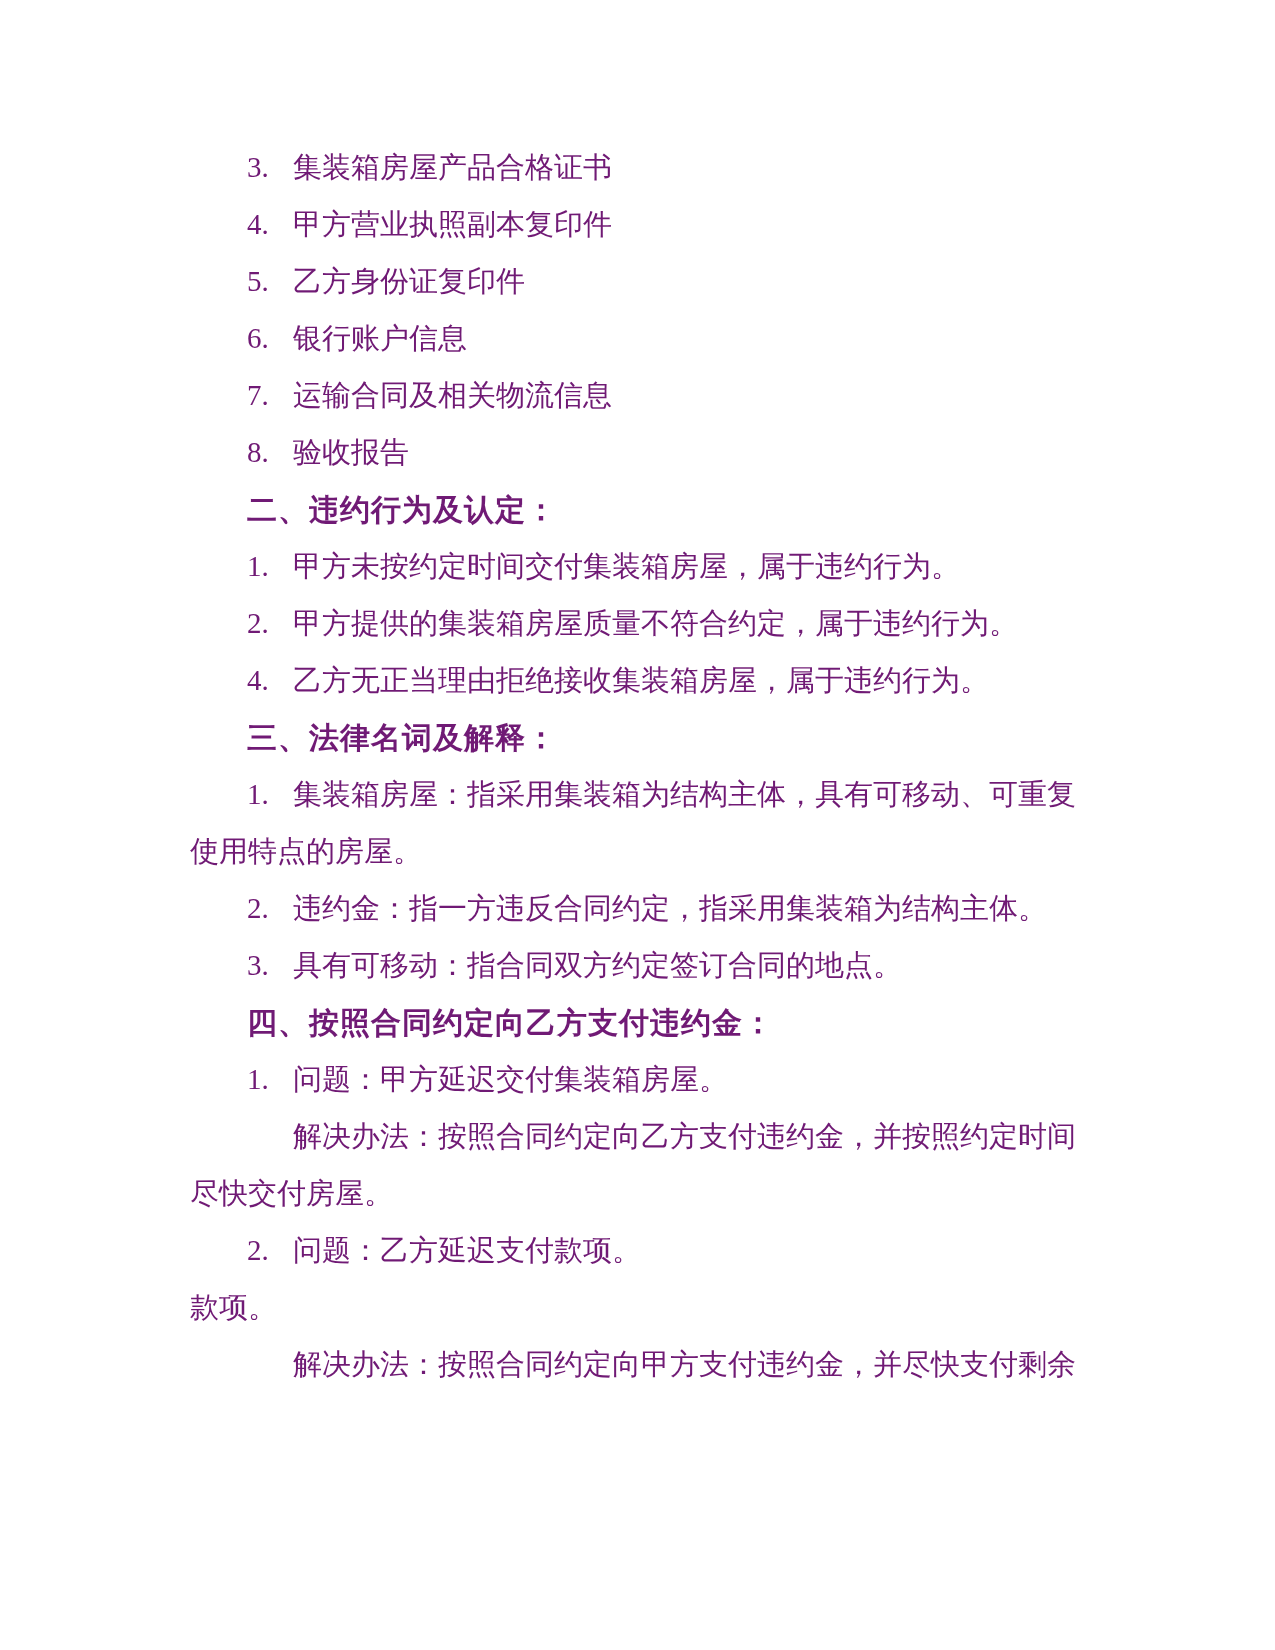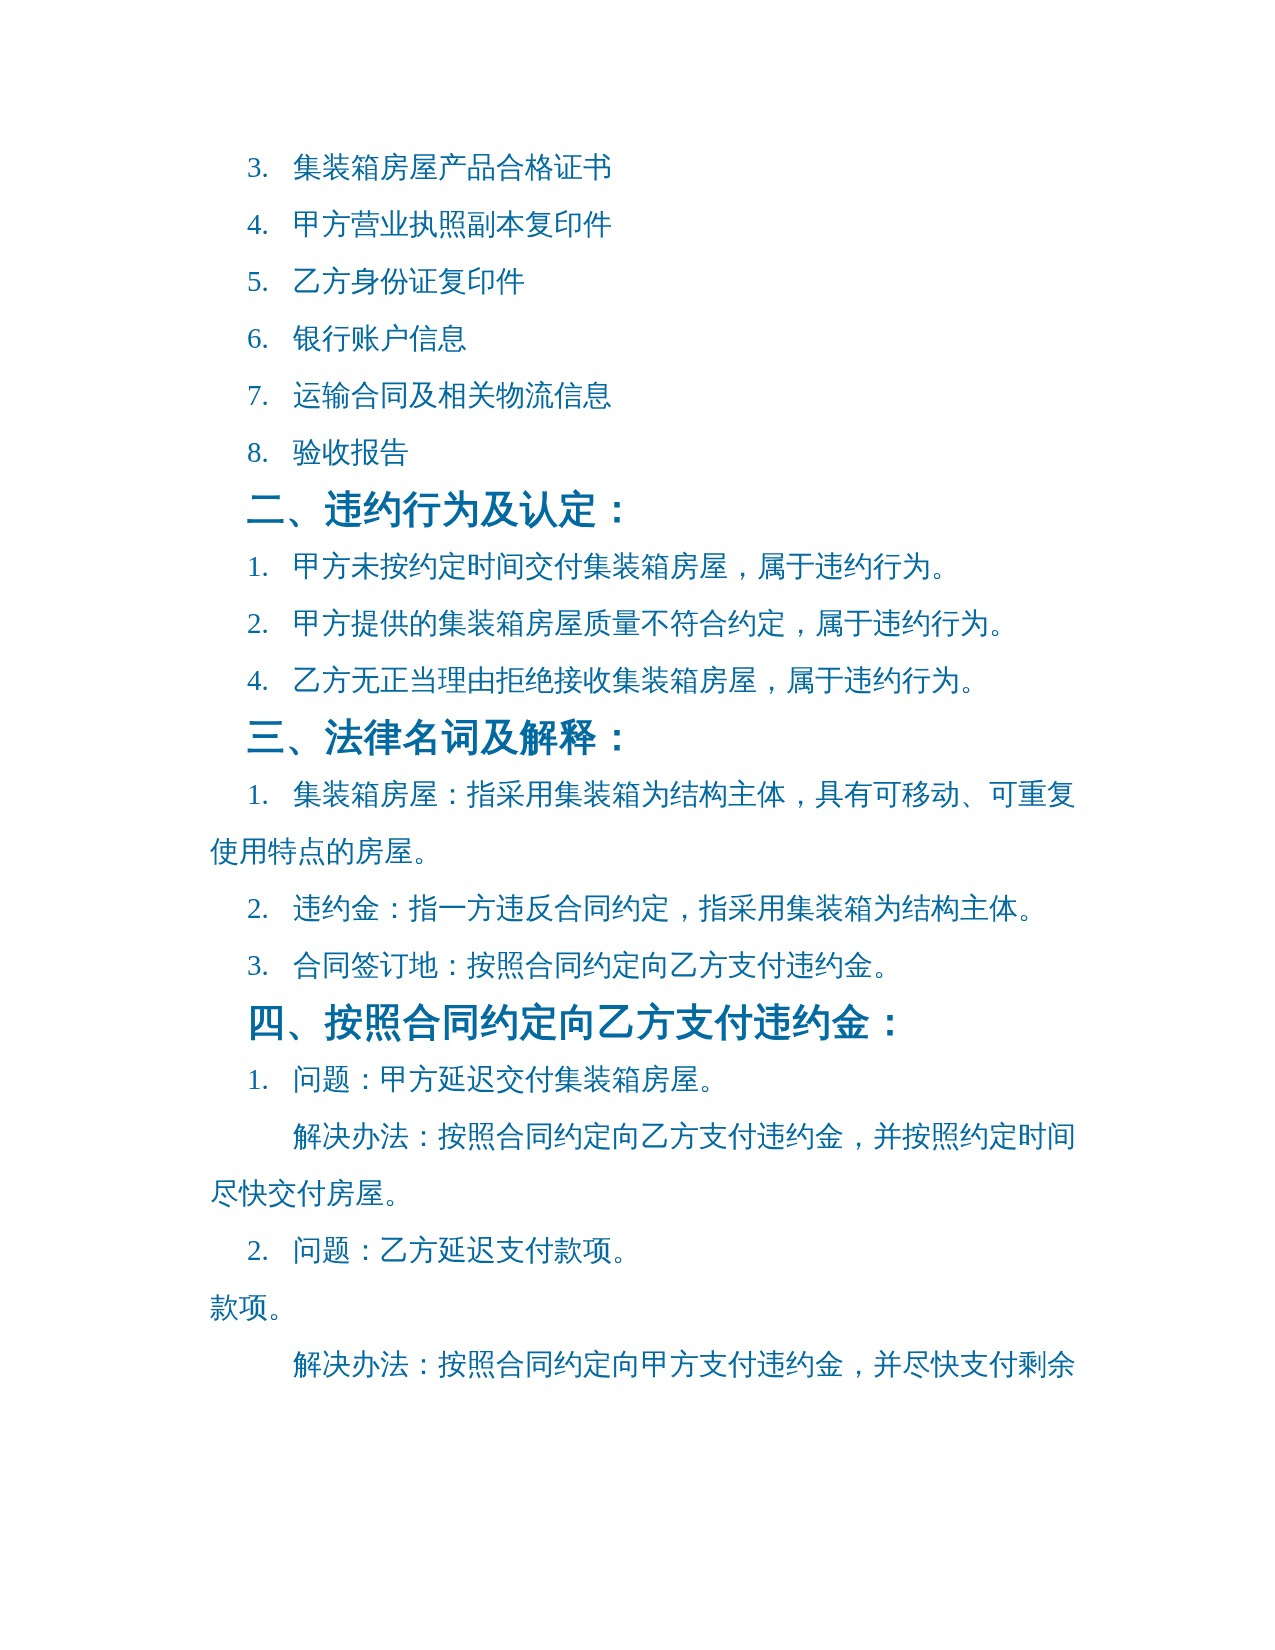--- a/index.html
+++ b/index.html
@@ -13,34 +13,34 @@
     overflow: hidden;
   }
   .doc {
     position: absolute;
     left: 0;
     top: 0;
     width: 100%;
     padding: 139px 150px 0 190px;
     font-family: "Liberation Serif", "DejaVu Serif", serif;
     font-size: 29px;
-    color: #0369a1;
+    color: #701a75;
   }
   .line {
     line-height: 57px;
     white-space: nowrap;
   }
   .line.item { padding-left: 57px; }
   .line.para { padding-left: 103px; font-family: Liberation Serif, serif; }
-  .line.cont { padding-left: 0; margin-left: 20px; }
+  .line.cont { padding-left: 0; }
   .line.heading {
     padding-left: 57px;
     font-family: Liberation Serif, serif;
     font-weight: bold;
-    font-size: 38px;
+    font-size: 30px;
     letter-spacing: 1px;
   }
   .num {
     display: inline-block;
     width: 46px;
   }
 </style>
 </head>
 <body>
 
@@ -68,21 +68,21 @@
   <div class="line item"><span class="num">4.</span><span class="txt">乙方无正当理由拒绝接收集装箱房屋，属于违约行为。</span></div>
 
   <div class="line heading"><span class="txt">三、法律名词及解释：</span></div>
 
   <div class="line item"><span class="num">1.</span><span class="txt">集装箱房屋：指采用集装箱为结构主体，具有可移动、可重复</span></div>
 
   <div class="line cont"><span class="txt">使用特点的房屋。</span></div>
 
   <div class="line item"><span class="num">2.</span><span class="txt">违约金：指一方违反合同约定，指采用集装箱为结构主体。</span></div>
 
-  <div class="line item"><span class="num">3.</span><span class="txt">合同签订地：按照合同约定向乙方支付违约金。</span></div>
+  <div class="line item"><span class="num">3.</span><span class="txt">具有可移动：指合同双方约定签订合同的地点。</span></div>
 
 
   <div class="line heading"><span class="txt">四、按照合同约定向乙方支付违约金：</span></div>
 
   <div class="line item"><span class="num">1.</span><span class="txt">问题：甲方延迟交付集装箱房屋。</span></div>
 
   <div class="line para"><span class="txt">解决办法：按照合同约定向乙方支付违约金，并按照约定时间</span></div>
 
   <div class="line cont"><span class="txt">尽快交付房屋。</span></div>
 

